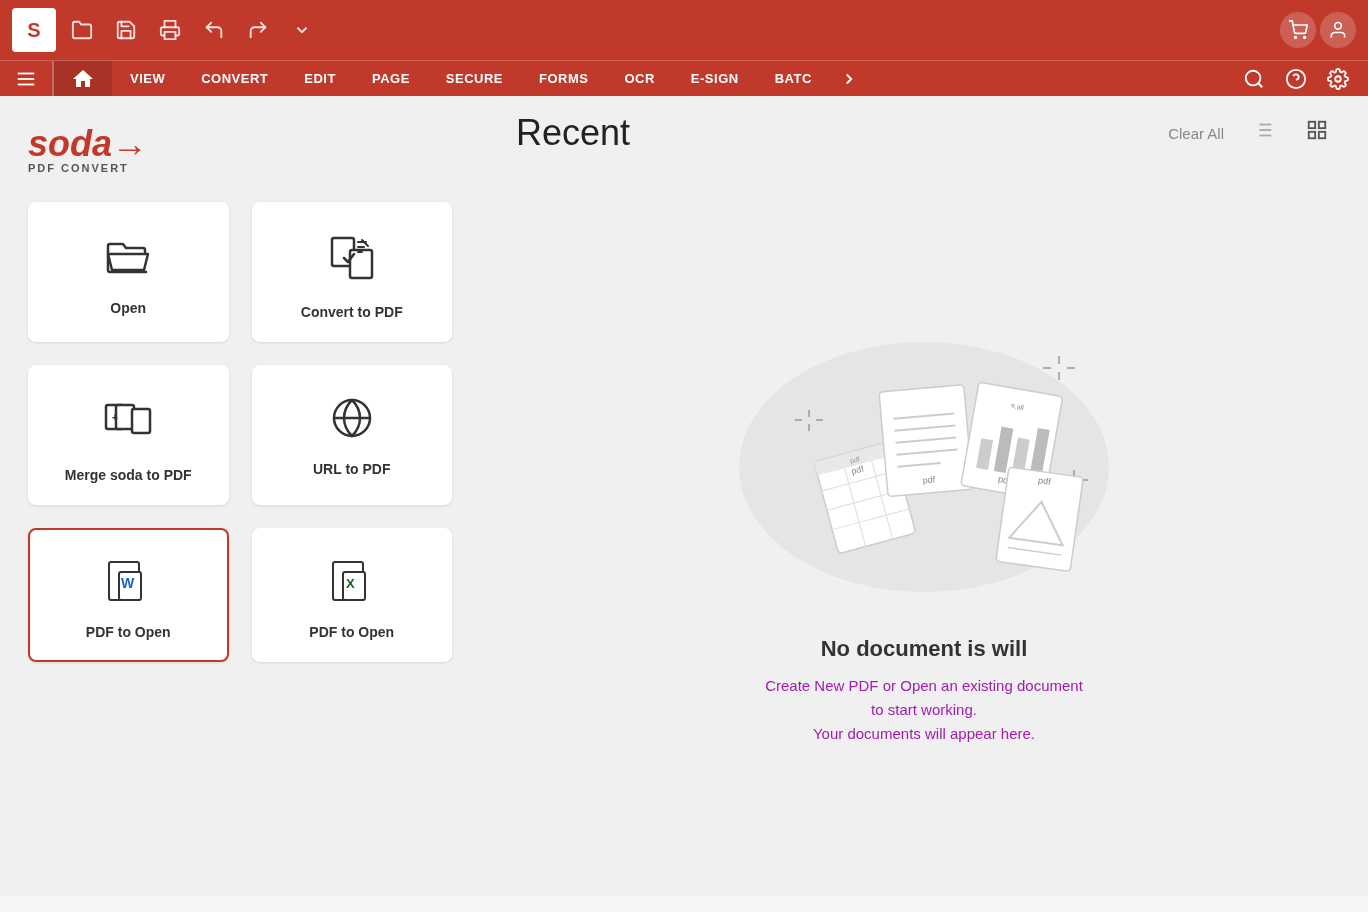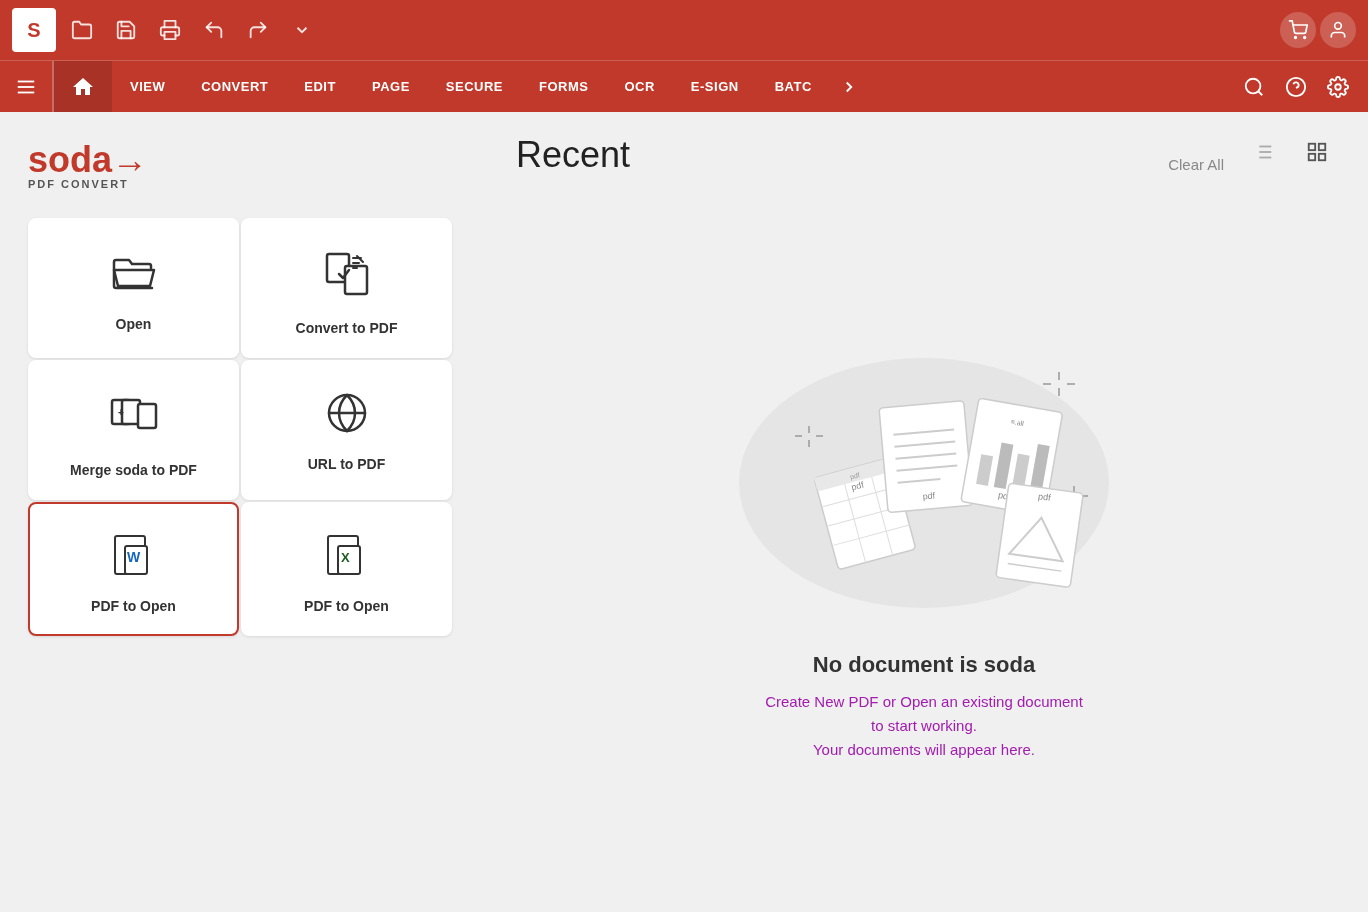--- a/index.html
+++ b/index.html
@@ -43,21 +43,21 @@
       width: 36px; height: 36px;
       background: rgba(255,255,255,0.2);
       border-radius: 50%;
       display: flex; align-items: center; justify-content: center;
       color: white; font-size: 18px; cursor: pointer;
     }
 
     
     .menu-bar {
       background: #c0392b;
-      height: 52px;
+      height: 36px;
       display: flex;
       align-items: stretch;
       border-top: 1px solid rgba(255,255,255,0.2);
     }
     .menu-hamburger {
       width: 52px;
       display: flex; align-items: center; justify-content: center;
       color: white; font-size: 20px; cursor: pointer;
       flex-shrink: 0;
     }
@@ -124,21 +124,21 @@
     }
     .soda-logo-sub {
       font-size: 11px;
       font-weight: 700;
       letter-spacing: 2px;
       color: #555;
     }
     .tiles-grid {
       display: grid;
       grid-template-columns: 1fr 1fr;
-      gap: 2px;
+      gap: 23px;
     }
     .tile {
       background: white;
       border-radius: 8px;
       padding: 28px 16px 20px;
       display: flex;
       flex-direction: column;
       align-items: center;
       gap: 14px;
       cursor: pointer;
@@ -155,38 +155,38 @@
     .tile-label {
       font-size: 14px;
       font-weight: 600;
       color: #333;
       text-align: center;
     }
 
     
     .right-panel {
       flex: 1;
-      padding: 22px 36px;
+      padding: 16px 36px;
       display: flex;
       flex-direction: column;
     }
     .recent-header {
       display: flex;
       align-items: center;
       margin-bottom: 24px;
     }
     .recent-title {
       font-size: 36px;
       font-weight: 400;
       color: #222;
       flex: 1;
     }
     .recent-actions {
       display: flex;
-      align-items: flex-end;
+      align-items: center;
       gap: 24px;
     }
     .clear-all-btn {
       font-size: 15px;
       color: #888;
       background: none;
       border: none;
       cursor: pointer;
     }
     .view-list-btn, .view-grid-btn {
@@ -345,21 +345,21 @@
     </button>
   </div>
 </div>
 
 <div class="main-content">
 
   <div class="left-panel">
 
     <div class="soda-logo">
       <div class="soda-logo-text">
-        <span style="color:#c0392b; ">soda</span><span style="color:#c0392b;">→</span>
+        <span style="color:#c0392b; font-style:italic;">soda</span><span style="color:#c0392b;">→</span>
       </div>
       <div class="soda-logo-sub">PDF CONVERT</div>
     </div>
 
     <div class="tiles-grid">
 
       <div class="tile">
         <div class="tile-icon">
           <svg width="52" height="48" viewBox="0 0 52 48" fill="none" stroke="#333" stroke-width="2.5" stroke-linecap="round" stroke-linejoin="round">
             <path d="M44 40H8a2 2 0 0 1-2-2V14a2 2 0 0 1 2-2h13l3 4h17a2 2 0 0 1 2 2v2"></path>
@@ -523,20 +523,20 @@
 
           <g transform="translate(295,155) rotate(8)">
             <rect x="0" y="0" width="75" height="95" rx="4" fill="white" stroke="#ccc" stroke-width="1.5"></rect>
 
             <polygon points="10,70 37,30 64,70" fill="none" stroke="#ccc" stroke-width="2"></polygon>
             <line x1="10" y1="80" x2="64" y2="80" stroke="#ccc" stroke-width="1.5"></line>
             <text x="37" y="12" text-anchor="middle" font-size="9" fill="#888">pdf</text>
           </g>
         </svg>
       </div>
-      <div class="empty-title">No document is soda</div>
+      <div class="empty-title">No document is will</div>
       <div class="empty-desc">
         Create New PDF or Open an existing document<br>to start working.<br>Your documents will appear here.
       </div>
     </div>
   </div>
 
 </div>
 
 </body></html>

